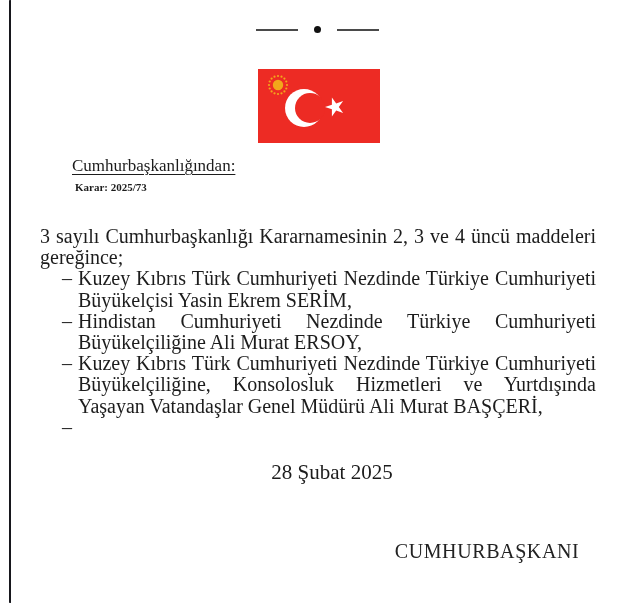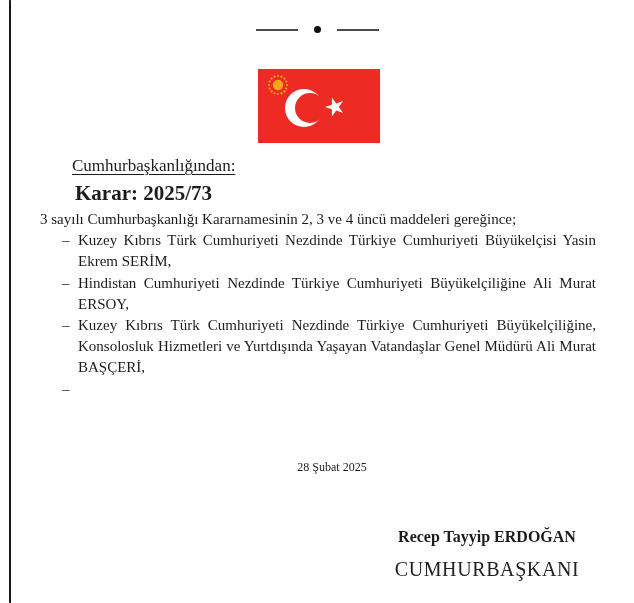--- a/index.html
+++ b/index.html
@@ -31,34 +31,34 @@
   .flag svg{display:block;width:100%;height:100%;}
   
   .issuer{
     position:absolute;top:156px;left:72px;
     font-size:17px;
     text-decoration:underline;
     text-underline-offset:3px;
   }
   .decision-no{
     position:absolute;top:181px;left:75px;
-    font-size:21px;font-weight:bold;
+    font-size:11px;font-weight:bold;
   }
   
   .body{
-    position:absolute;top:209px;left:40px;width:556px;
-    font-size:15px;line-height:21.2px;
+    position:absolute;top:226px;left:40px;width:556px;
+    font-size:20px;line-height:21.2px;
   }
   .body p{margin:0;text-align:justify;}
   .body p.item{position:relative;padding-left:38px;}
   .body p.item .dash{position:absolute;left:22px;}
   
   .date{
     position:absolute;top:460px;left:40px;width:584px;
-    text-align:center;font-size:12px;
+    text-align:center;font-size:21px;
   }
   
   .signature{
     position:absolute;top:528px;left:387px;width:200px;
     text-align:center;
   }
   .signature .name{font-size:16px;font-weight:bold;}
   .signature .title{margin-top:12px;font-size:20px;letter-spacing:0.6px;color:#222;}
 </style>
 </head>
@@ -115,17 +115,16 @@
     <p>3 sayılı Cumhurbaşkanlığı Kararnamesinin 2, 3 ve 4 üncü maddeleri gereğince;</p>
     <p class="item"><span class="dash">–</span><span>Kuzey Kıbrıs Türk Cumhuriyeti Nezdinde Türkiye Cumhuriyeti Büyükelçisi Yasin Ekrem SERİM,</span></p>
     <p class="item"><span class="dash">–</span><span>Hindistan Cumhuriyeti Nezdinde Türkiye Cumhuriyeti Büyükelçiliğine Ali Murat ERSOY,</span></p>
     <p class="item"><span class="dash">–</span><span>Kuzey Kıbrıs Türk Cumhuriyeti Nezdinde Türkiye Cumhuriyeti Büyükelçiliğine, Konsolosluk Hizmetleri ve Yurtdışında Yaşayan Vatandaşlar Genel Müdürü Ali Murat BAŞÇERİ,</span></p>
     <p class="item"><span class="dash">–</span></p>
   </div>
 
   <div class="date">28 Şubat 2025</div>
 
   <div class="signature">
-    <div class="name">Recep Tayyip ERDOĞAN</div>
     <div class="title">CUMHURBAŞKANI</div>
   </div>
 
 </div>
 
 </body></html>

